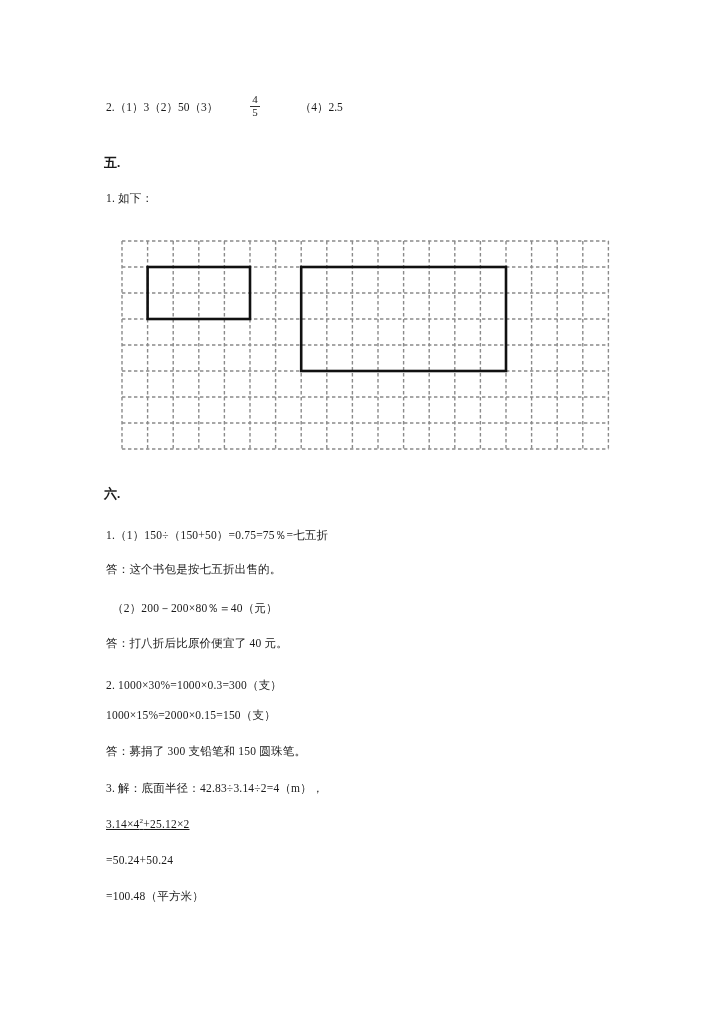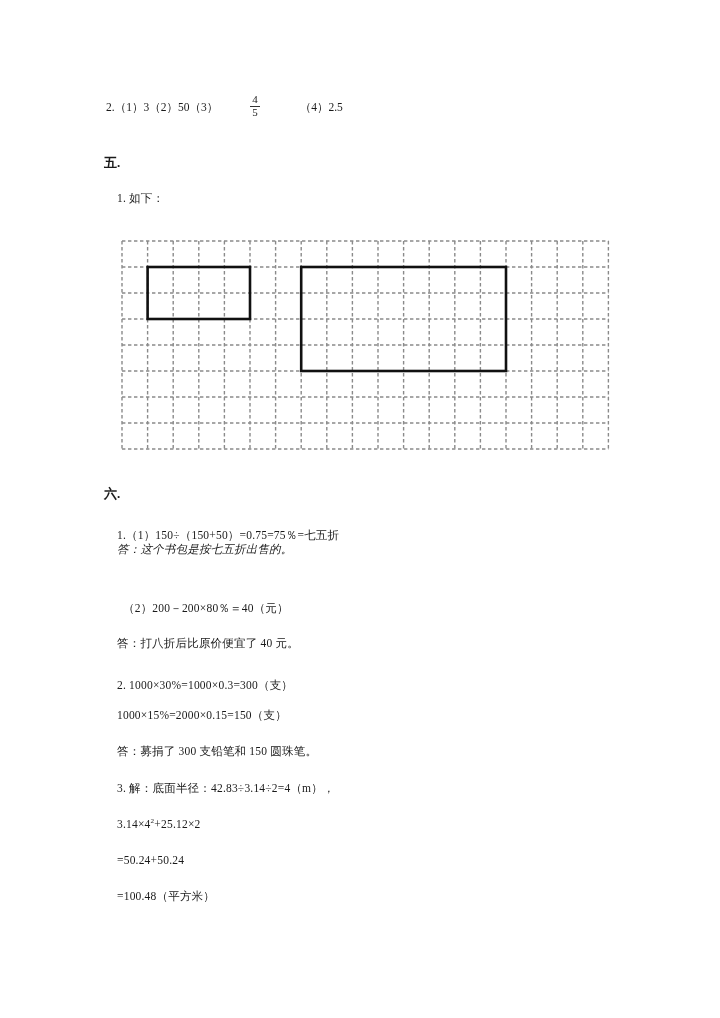--- a/index.html
+++ b/index.html
@@ -24,21 +24,20 @@
   }
 
   
   .line {
     position: absolute;
     left: 106px;
     font-size: 11.5px;
     letter-spacing: 0.2px;
     white-space: nowrap;
     line-height: 1;
-    margin-left: 11px;
   }
   .line.indent {
     left: 112px;
     font-family: Liberation Serif, serif;
   }
 
   .section-head {
     position: absolute;
     left: 104px;
     font-size: 13px;
@@ -154,35 +153,35 @@
           <rect x="25.6" y="26" width="102.4" height="52" stroke="#111111"></rect>
           <rect x="179.2" y="26" width="204.8" height="104" stroke="#111111"></rect>
         </g>
     </svg>
   </div>
 
   <div class="section-head" style="top:487px;">六.</div>
 
   <div class="line" style="top:530px;">1.（1）150÷（150+50）=0.75=75％=七五折</div>
 
-  <div class="line" style="top:544px;font-style:italic;">答：这个书包是按七五折出售的。</div>
+  <div class="line" style="top:564px;">答：这个书包是按七五折出售的。</div>
 
   <div class="line indent" style="top:603px;">（2）200－200×80％＝40（元）</div>
 
   <div class="line" style="top:638px;">答：打八折后比原价便宜了 40 元。</div>
 
   <div class="line" style="top:680px;">2. 1000×30%=1000×0.3=300（支）</div>
 
   <div class="line" style="top:710px;">1000×15%=2000×0.15=150（支）</div>
 
   <div class="line" style="top:746px;">答：募捐了 300 支铅笔和 150 圆珠笔。</div>
 
   <div class="line" style="top:783px;">3. 解：底面半径：42.83÷3.14÷2=4（m），</div>
 
-  <div class="line" style="top:819px;">
+  <div class="line" style="top:819px;text-decoration:underline;">
     <span>3.14×4</span><sup>2</sup><span>+25.12×2</span>
   </div>
 
   <div class="line" style="top:855px;">=50.24+50.24</div>
 
   <div class="line" style="top:891px;">=100.48（平方米）</div>
 
 </div>
 
 </body></html>

